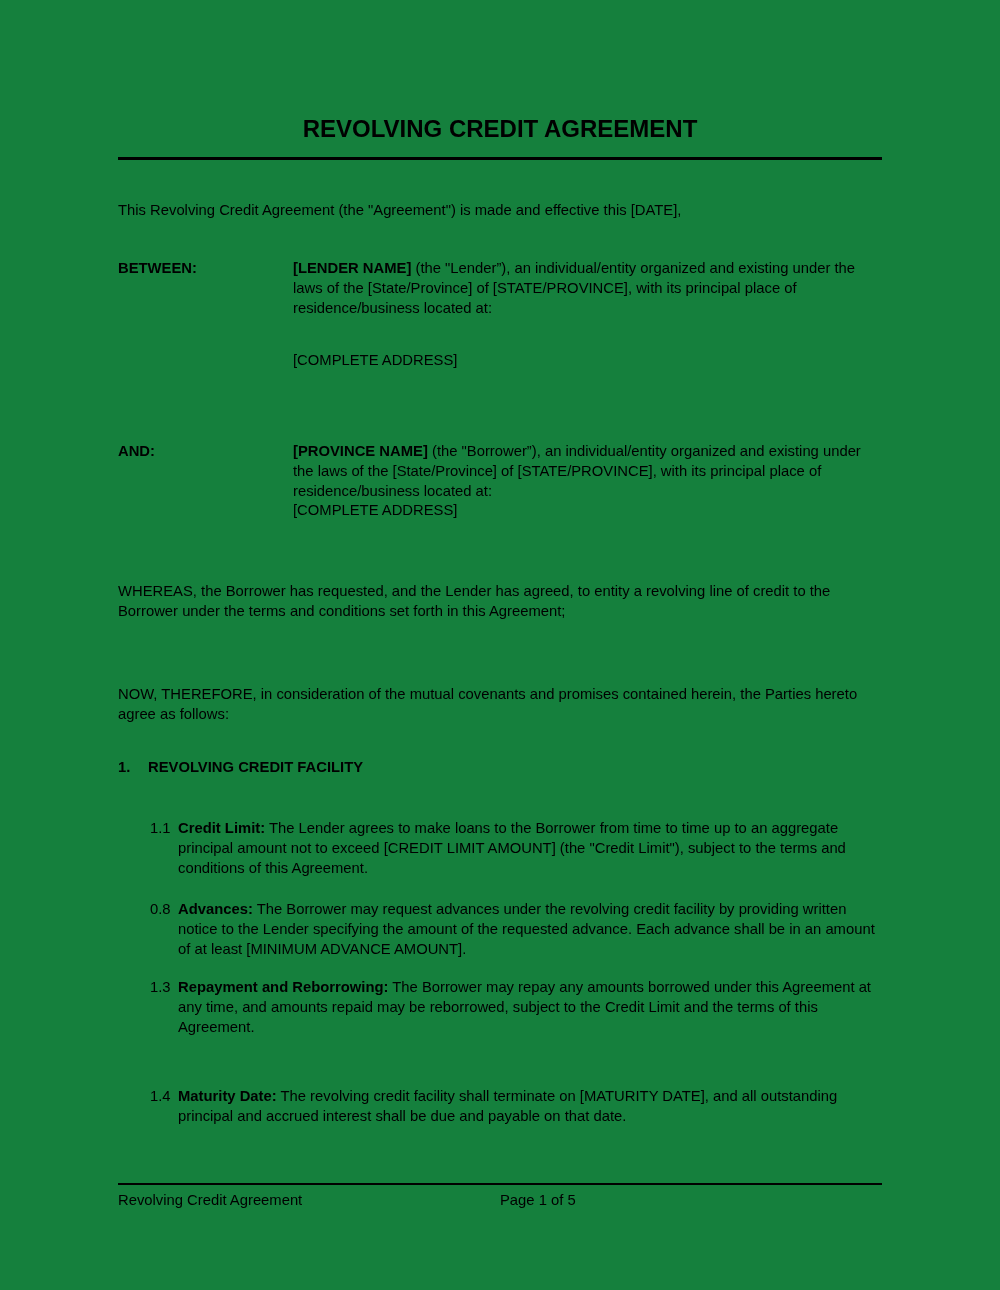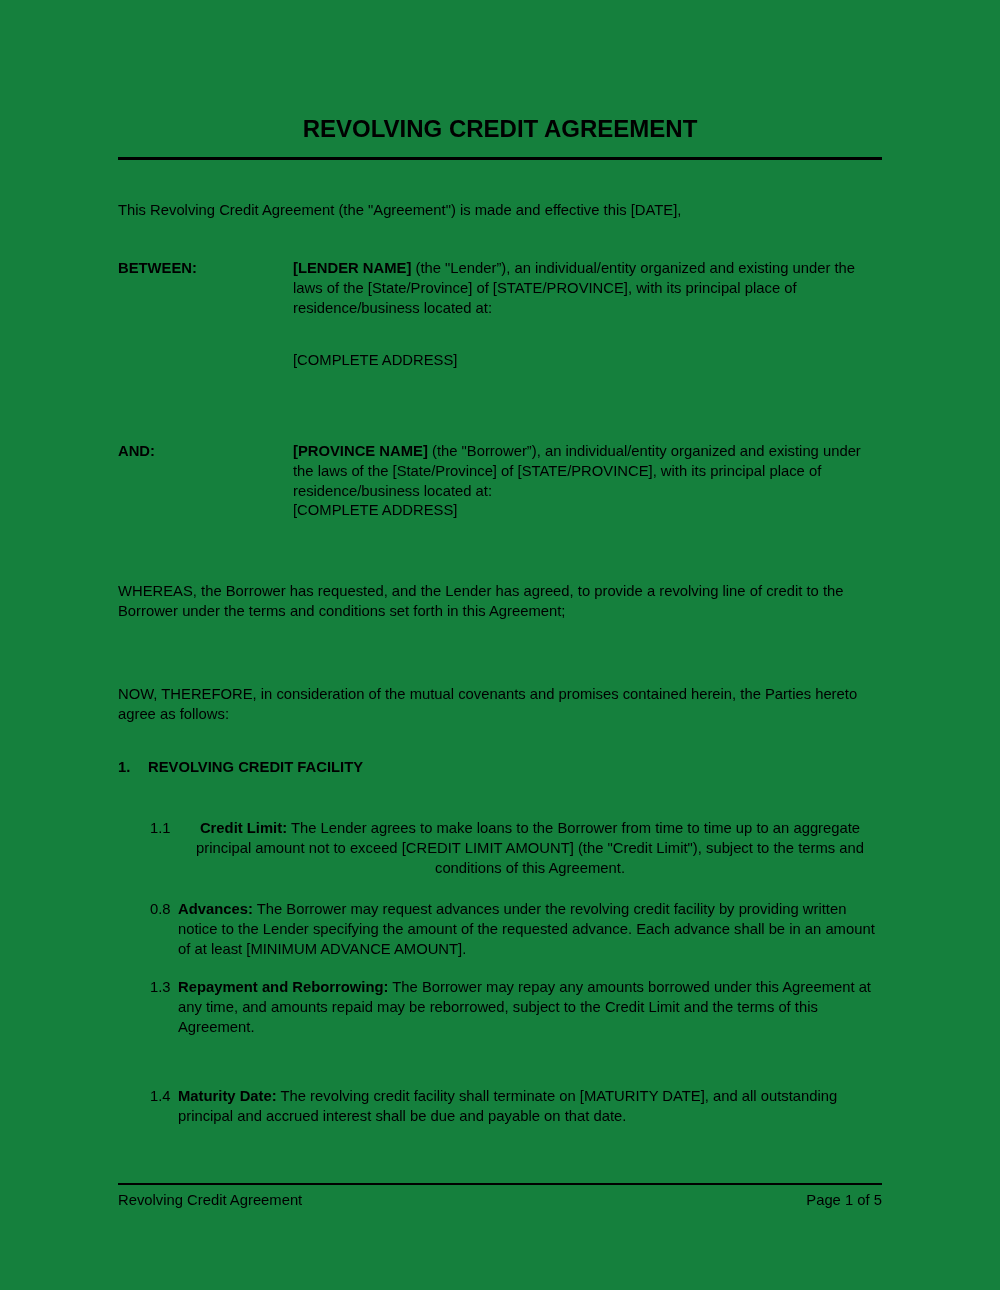--- a/index.html
+++ b/index.html
@@ -44,29 +44,29 @@
   .section-heading {
     top: 757px;
     font-weight: bold;
     padding-left: 30px;
     box-sizing: border-box;
   }
   .section-num { position: absolute; left: 0; }
 
   .clause { padding-left: 60px; box-sizing: border-box; }
   .clause-num { position: absolute; left: 32px; }
-  .clause-1 { top: 818px; text-align: center; }
+  .clause-1 { top: 818px; }
   .clause-2 { top: 899px; }
   .clause-3 { top: 977px; }
   .clause-4 { top: 1086px; }
 
   .footer-rule { top: 1183px; height: 2px; background: #000; }
   .footer { top: 1190px; display: flex; }
   .footer-left { flex: 1; text-align: left; }
-  .footer-right { flex: 1; text-align: right; }
+  .footer-right { flex: 1; text-align: left; }
 </style>
 </head>
 <body>
 
 <div class="page">
 
   <div class="abs doc-title">REVOLVING CREDIT AGREEMENT</div>
   <div class="abs title-rule"></div>
 
   <div class="abs party party-1">
@@ -82,21 +82,21 @@
 
   <div class="abs party party-2">
     <div class="party-label">AND:</div>
     <div class="party-text">
       <span class="b">[PROVINCE NAME]</span>
       <span>(the "Borrower”), an individual/entity organized and existing under the laws of the [State/Province] of [STATE/PROVINCE], with its principal place of residence/business located at:</span>
     </div>
   </div>
   <div class="abs address address-2">[COMPLETE ADDRESS]</div>
 
-  <div class="abs whereas">WHEREAS, the Borrower has requested, and the Lender has agreed, to provide a revolving line of credit to the Borrower under the terms and conditions set forth in this Agreement;</div>
+  <div class="abs whereas">WHEREAS, the Borrower has requested, and the Lender has agreed, to entity a revolving line of credit to the Borrower under the terms and conditions set forth in this Agreement;</div>
   <div class="abs now-therefore">NOW, THEREFORE, in consideration of the mutual covenants and promises contained herein, the Parties hereto agree as follows:</div>
 
   <div class="abs section-heading">
     <span class="section-num">1.</span>
     <span>REVOLVING CREDIT FACILITY</span>
   </div>
 
   <div class="abs clause clause-1">
     <span class="clause-num">1.1</span>
     <span class="b">Credit Limit:</span>

